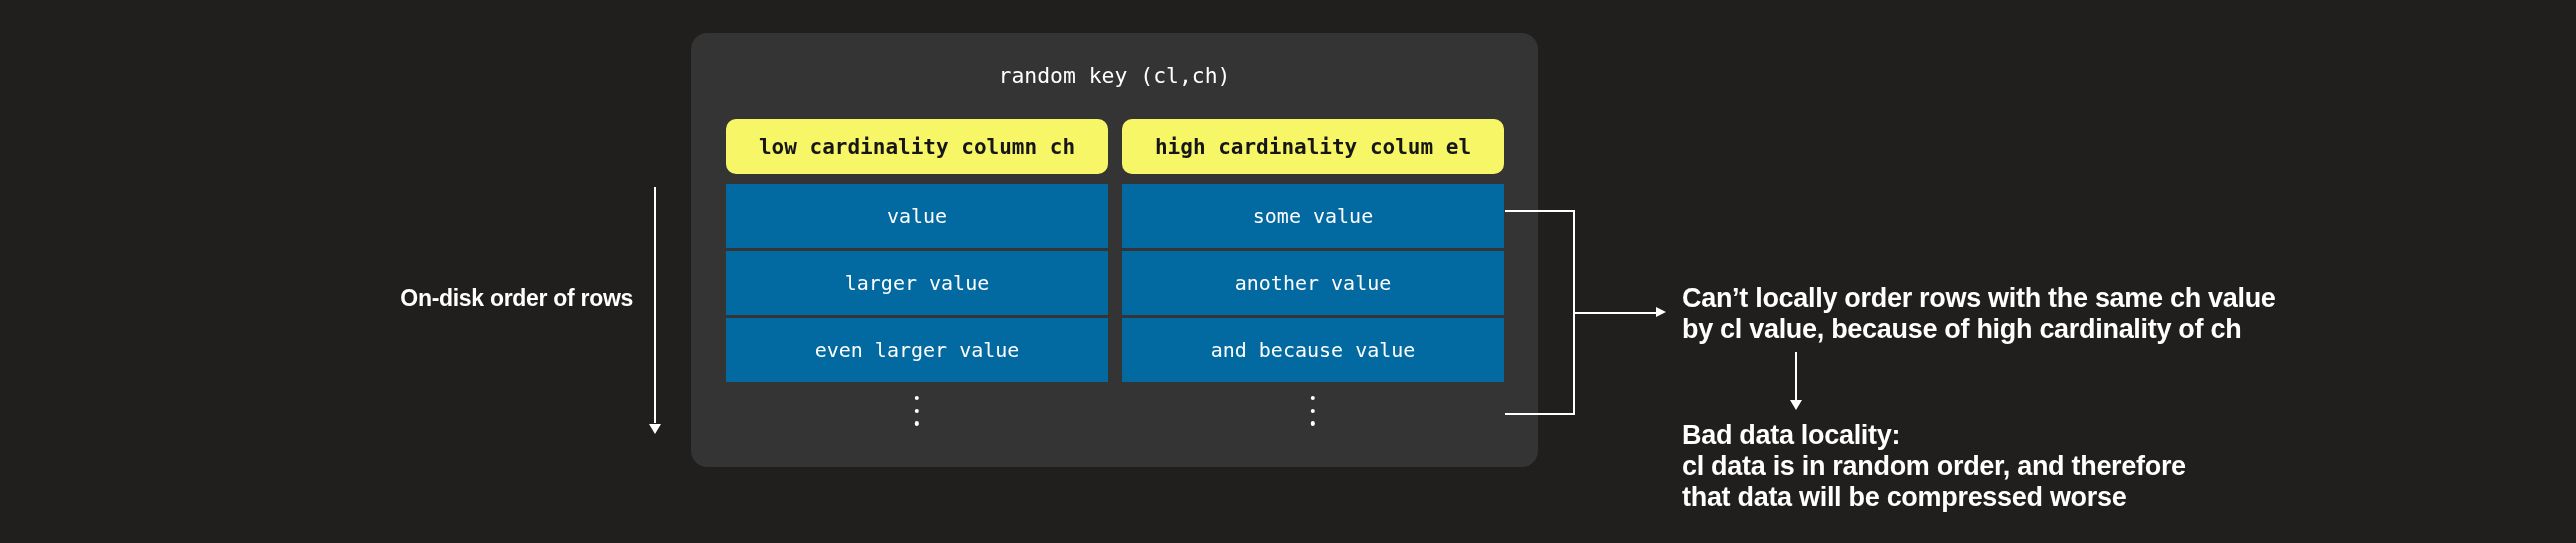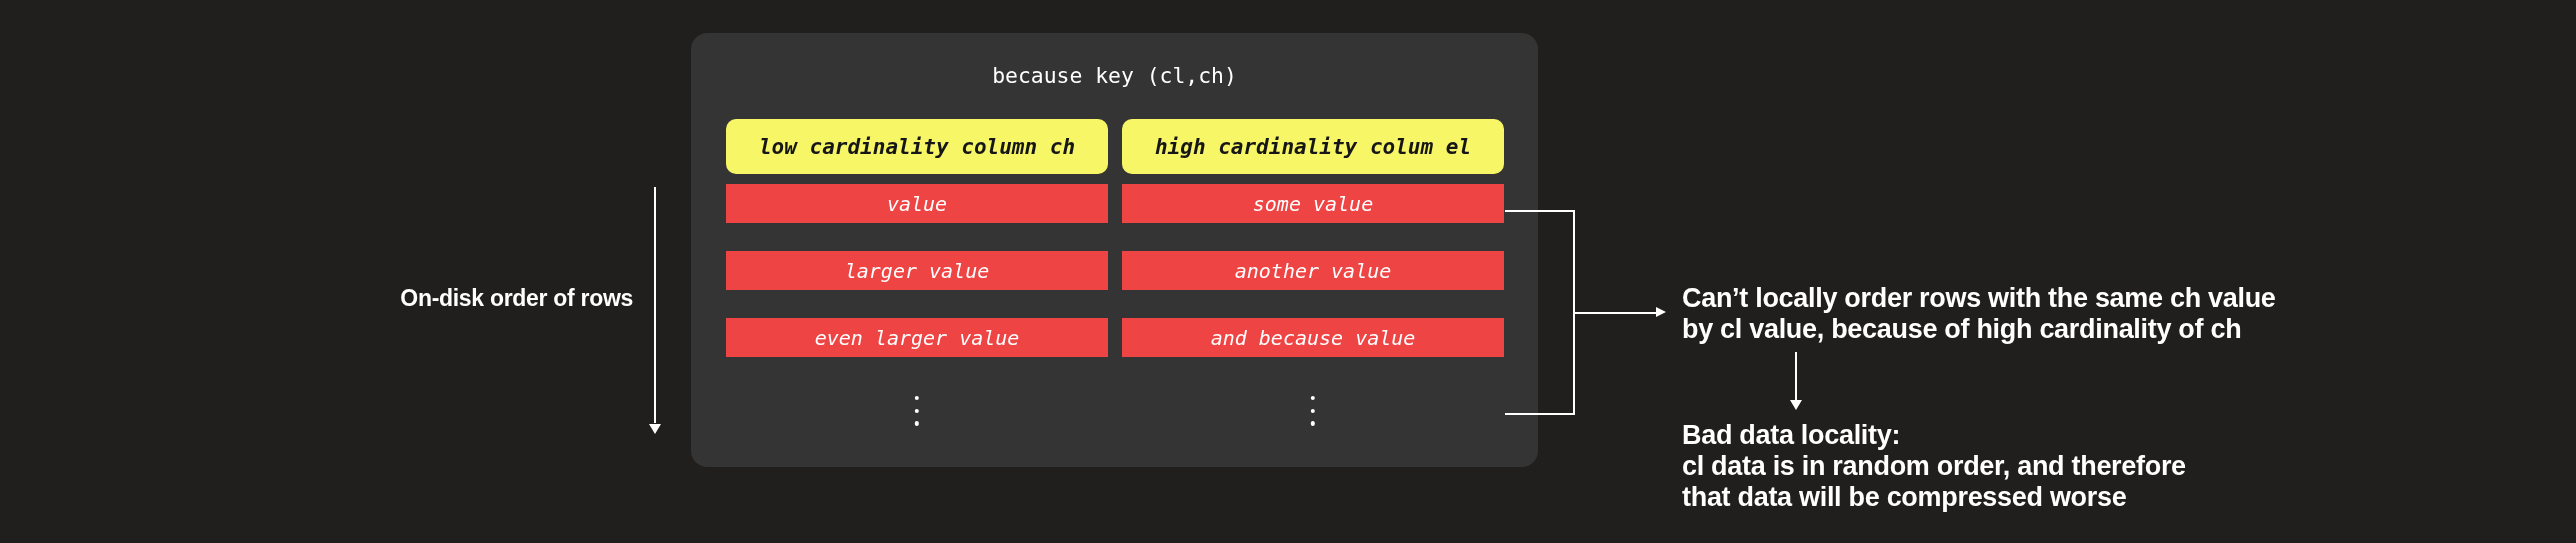--- a/index.html
+++ b/index.html
@@ -7,31 +7,31 @@
        font-family:"Liberation Sans",sans-serif;}
   .canvas{position:absolute;inset:0;}
 
   
   .panel{position:absolute;left:691px;top:33px;width:847px;height:434px;
          background:#343434;border-radius:16.3px;}
   .panel-title{position:absolute;left:0;top:28px;width:100%;height:30px;
          line-height:30px;text-align:center;color:#ffffff;
          font-family:"DejaVu Sans Mono",monospace;font-size:21.4px;}
 
-  .col{position:absolute;top:86px;width:382px;height:348px;font-style:italic;}
+  .col{position:absolute;top:86px;width:382px;height:348px;}
   .col-left{left:35px;}
   .col-right{left:431px;}
 
   .col-header{position:absolute;left:0;top:0;width:100%;height:55px;
          background:#f7f666;border-radius:10px;
          display:flex;align-items:center;justify-content:center;
          color:#161616;font-family:"DejaVu Sans Mono",monospace;
          font-size:21px;font-weight:bold;}
 
-  .row-cell{position:absolute;left:0;width:100%;height:39px;background:#ef4444;
+  .row-cell{position:absolute;left:0;width:100%;height:64px;background:#0369a1;
          display:flex;align-items:center;justify-content:center;
          color:#ffffff;font-family:"DejaVu Sans Mono",monospace;font-size:20px;}
   .row-1{top:65px;} .row-2{top:132px;text-align:right;} .row-3{top:199px;}
 
   .dots{position:absolute;left:50%;top:277px;transform:translateX(-50%);
         display:flex;flex-direction:column;gap:8.2px;}
   .dot{width:4.4px;height:4.4px;border-radius:50%;background:#ffffff;}
 
   
   .line{position:absolute;background:#ffffff;}
@@ -60,21 +60,21 @@
        font-weight:bold;letter-spacing:-0.3px;white-space:nowrap;}
   .note-1{top:283px;line-height:31px;}
   .note-2{top:420px;line-height:31px;}
 </style>
 </head>
 <body>
 
 <div class="canvas">
 
   <div class="panel">
-    <div class="panel-title">because key (cl,ch)</div>
+    <div class="panel-title">random key (cl,ch)</div>
 
     <div class="col col-left">
       <div class="col-header">low cardinality column ch</div>
       <div class="row-cell row-1">value</div>
       <div class="row-cell row-2">larger value</div>
       <div class="row-cell row-3">even larger value</div>
       <div class="dots">
         <div class="dot"></div>
         <div class="dot"></div>
         <div class="dot"></div>

